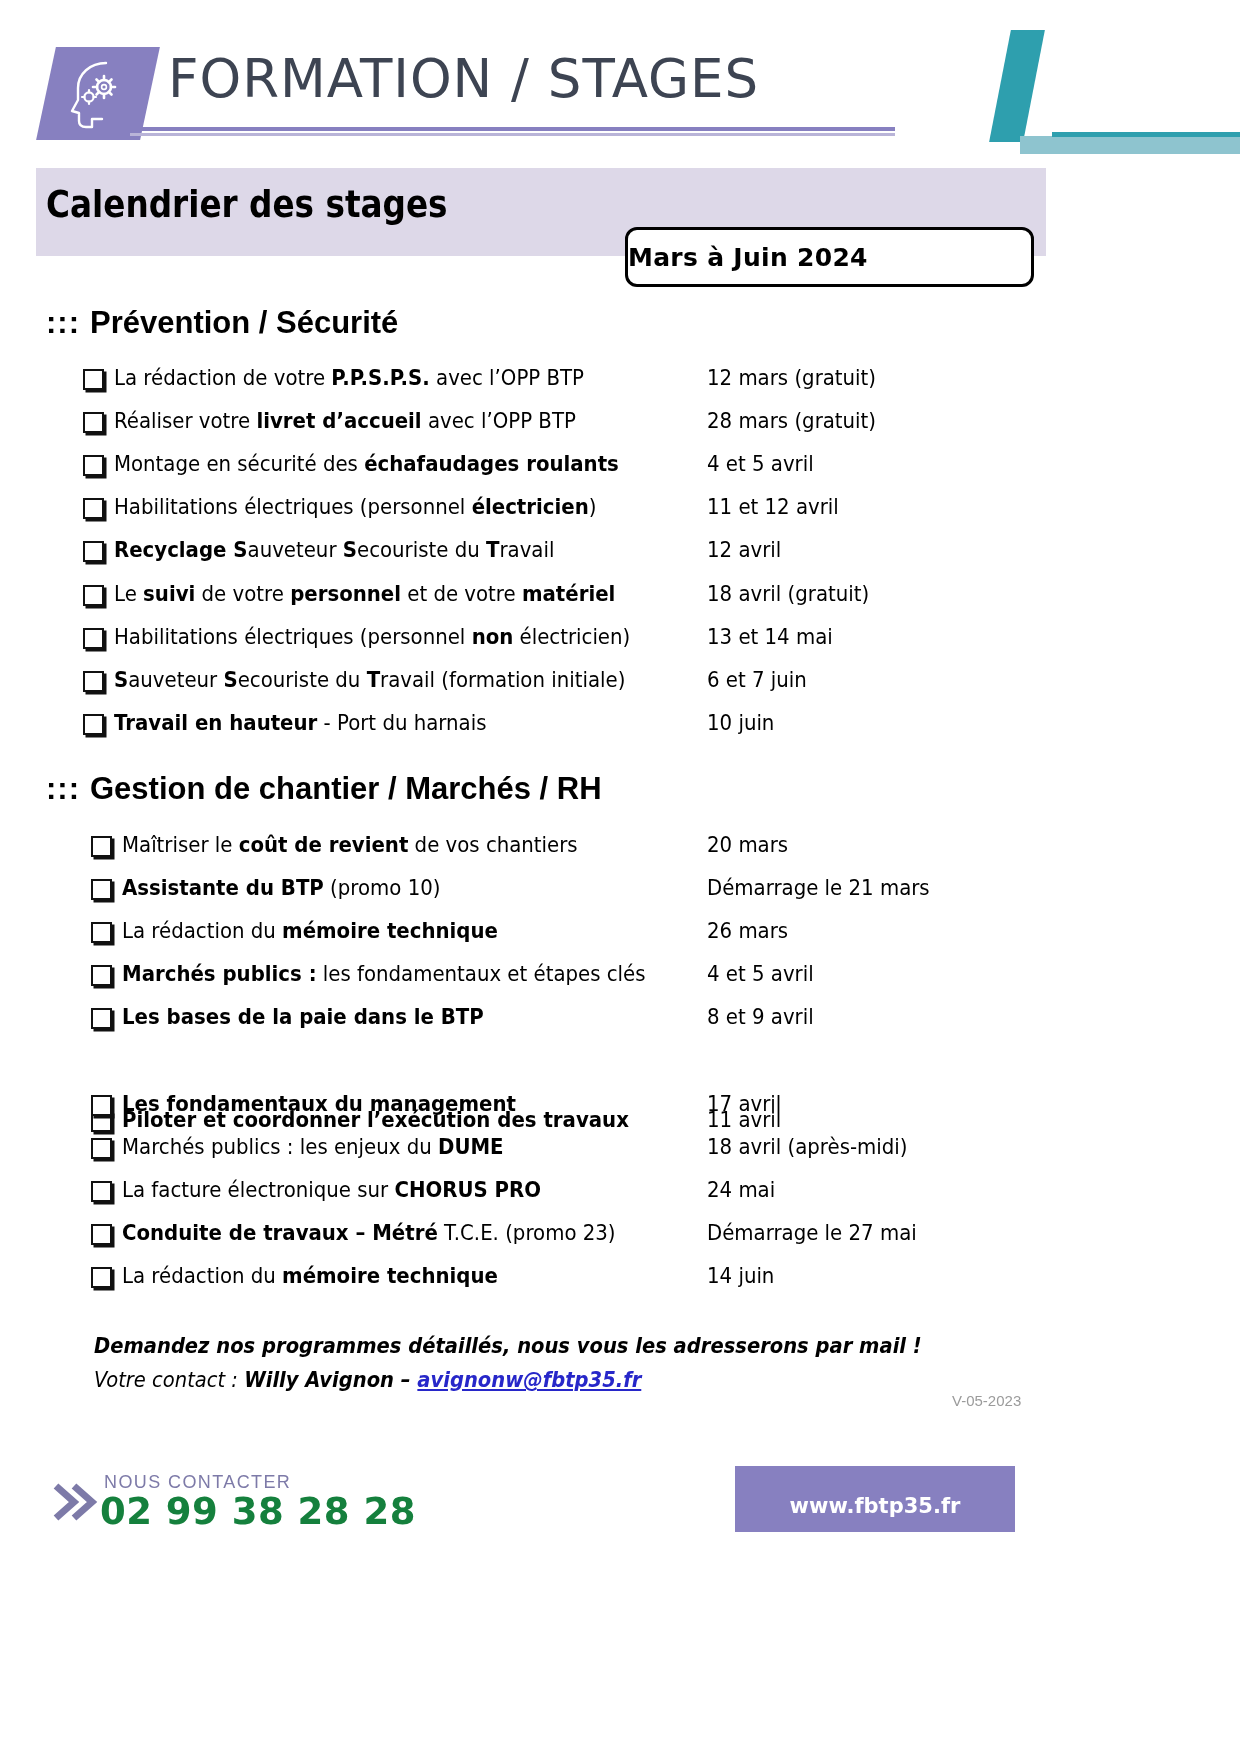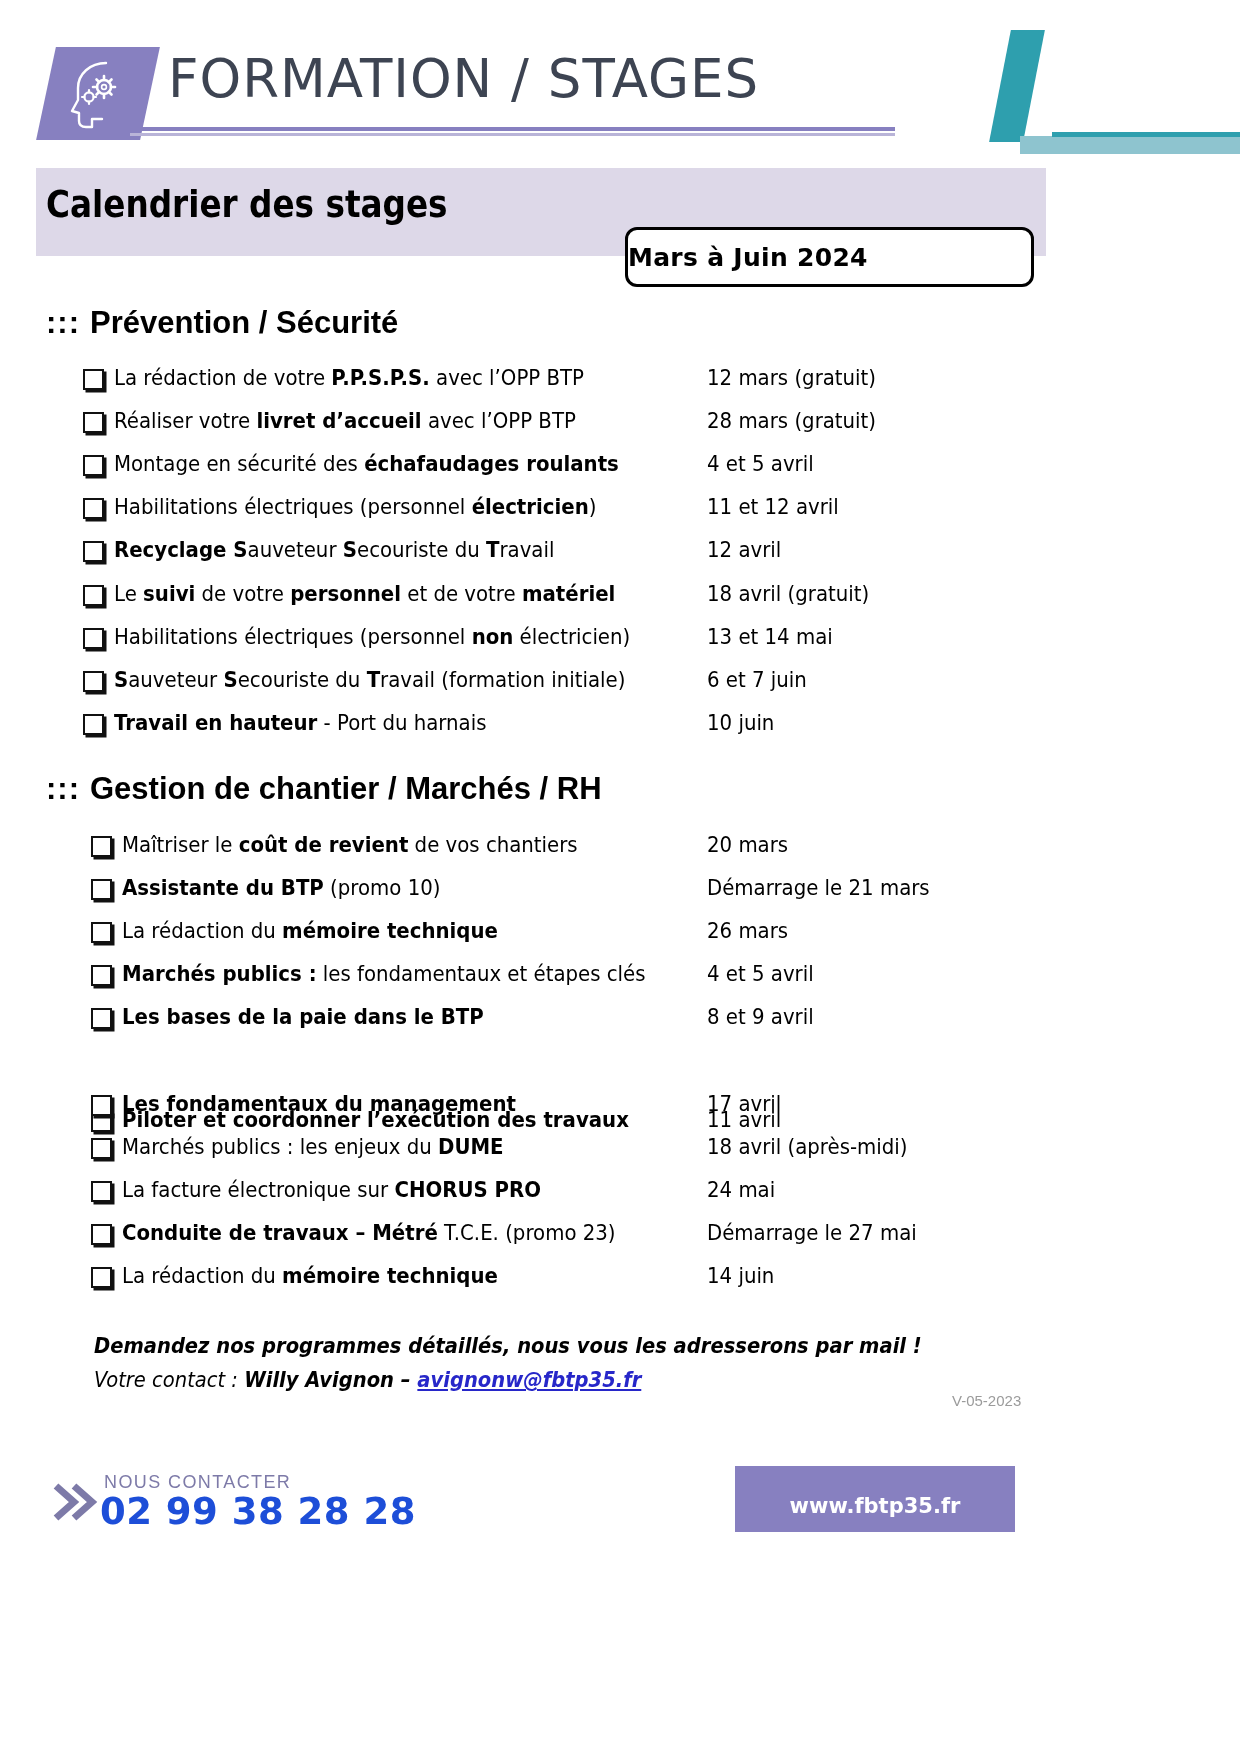--- a/index.html
+++ b/index.html
@@ -269,21 +269,21 @@
     letter-spacing: 1.4px;
     color: #7d7aa8;
   }
   .phone {
     position: absolute;
     left: 100px; top: 1490px;
     font-family: "DejaVu Sans", sans-serif;
     font-weight: bold;
     font-size: 37px;
     letter-spacing: 0.5px;
-    color: #1d4ed8;
+    color: #15803d;
   }
   .web-box {
     position: absolute;
     left: 735px; top: 1466px;
     width: 280px; height: 66px;
     background: #8780c0;
   }
   .web-caption {
     position: absolute;
     left: 0; top: 7px;

